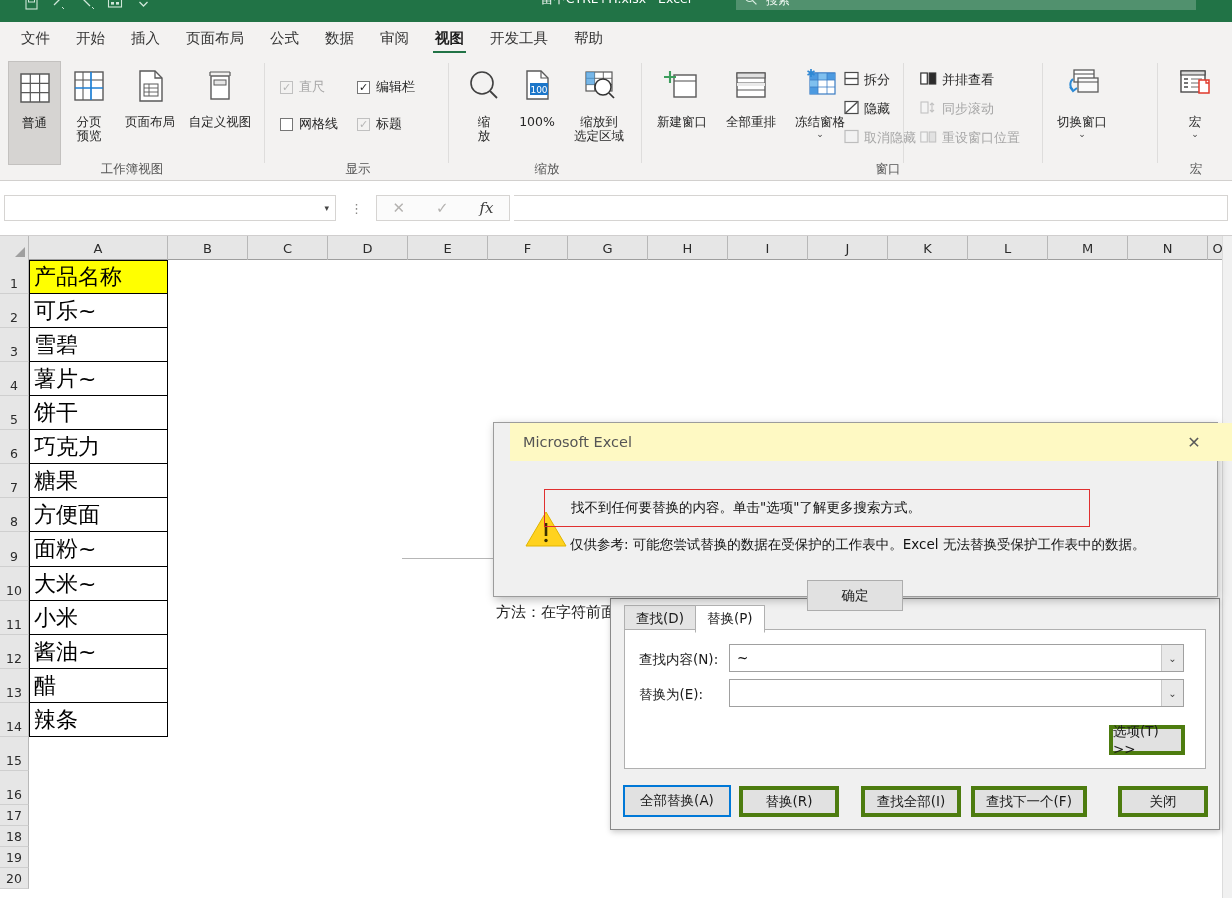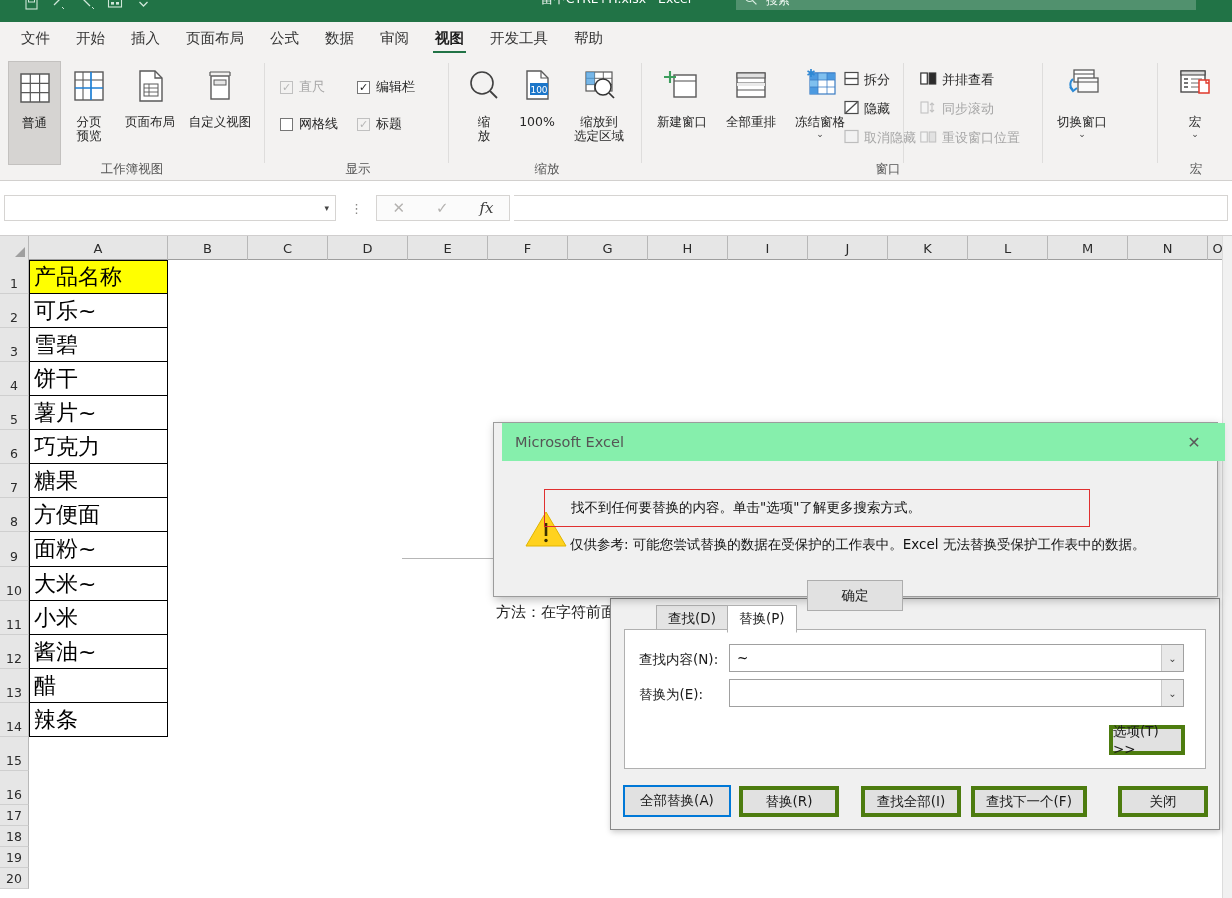--- a/index.html
+++ b/index.html
@@ -167,21 +167,21 @@
     position: absolute; right: 0; top: 236px; width: 10px; height: 662px;
     background: #f1f1f1; border-left: 1px solid #dcdcdc;
   }
 
   
   .fr-dialog {
     position: absolute; left: 610px; top: 598px; width: 610px; height: 232px;
     background: #f0f0f0; border: 1px solid #8a8a8a;
     box-shadow: 1px 2px 6px rgba(0,0,0,0.22);
   }
-  .fr-tabs { position: absolute; left: 13px; top: 6px; display: flex; align-items: flex-start; margin-left: 32px; }
+  .fr-tabs { position: absolute; left: 13px; top: 6px; display: flex; align-items: flex-start; }
   .fr-tab {
     padding: 4px 11px 4px 11px; font-size: 13.5px; color: #1a1a1a;
     border: 1px solid #b0b0b0; background: #e4e4e4; margin-right: -1px; cursor: default;
   }
   .fr-tab.active { background: #ffffff; border-bottom-color: #ffffff; position: relative; z-index: 3; }
   .fr-panel {
     position: absolute; left: 13px; top: 30px; right: 13px; height: 140px;
     background: #ffffff; border: 1px solid #b0b0b0;
   }
   .fr-lbl { position: absolute; font-size: 13.5px; color: #1a1a1a; }
@@ -201,22 +201,22 @@
   }
   .btn.focus { border: 2px solid #0078d7; background: #e1e1e1; }
 
   
   .msgbox {
     position: absolute; left: 493px; top: 422px; width: 725px; height: 175px;
     background: #f0f0f0; border: 1px solid #9c9c9c;
     box-shadow: 2px 3px 9px rgba(0,0,0,0.26);
   }
   .msg-title {
-    position: absolute; left: 8px; top: 0; width: 100%; height: 38px;
-    background: #86efac; display: flex; align-items: center;
+    position: absolute; left: 16px; top: 0; width: 100%; height: 38px;
+    background: #fef9c3; display: flex; align-items: center;
     padding-left: 13px; font-size: 14.5px; color: #555555;
   }
   .msg-close {
     position: absolute; right: 0; top: 0; width: 46px; height: 38px;
     display: flex; align-items: center; justify-content: center;
     color: #5a5a5a; font-size: 16px;
   }
   .msg-body { position: absolute; left: 0; top: 38px; width: 100%; height: 137px; }
   .warn-ico { position: absolute; left: 30px; top: 48px; width: 44px; height: 40px; }
   .msg-line1 {
@@ -598,22 +598,22 @@
         <div class="rh" style="height: 34px;">16</div>
         <div class="rh" style="height: 21px;">17</div>
         <div class="rh" style="height: 21px;">18</div>
         <div class="rh" style="height: 21px;">19</div>
         <div class="rh" style="height: 21px;">20</div>
       </div>
     <div class="cellsA" id="cellsA">
         <div class="cellA first hl" style="height: 34px; background: rgb(255, 255, 0);">产品名称</div>
         <div class="cellA" style="height: 34px;">可乐~</div>
         <div class="cellA" style="height: 34px;">雪碧</div>
+        <div class="cellA" style="height: 34px;">薯片~</div>
         <div class="cellA" style="height: 34px;">饼干</div>
-        <div class="cellA" style="height: 34px;">薯片~</div>
         <div class="cellA" style="height: 34px;">巧克力</div>
         <div class="cellA" style="height: 34px;">糖果</div>
         <div class="cellA" style="height: 34px;">方便面</div>
         <div class="cellA" style="height: 35px;">面粉~</div>
         <div class="cellA" style="height: 34px;">大米~</div>
         <div class="cellA" style="height: 34px;">小米</div>
         <div class="cellA" style="height: 34px;">酱油~</div>
         <div class="cellA" style="height: 34px;">醋</div>
         <div class="cellA" style="height: 34px;">辣条</div>
       </div>

